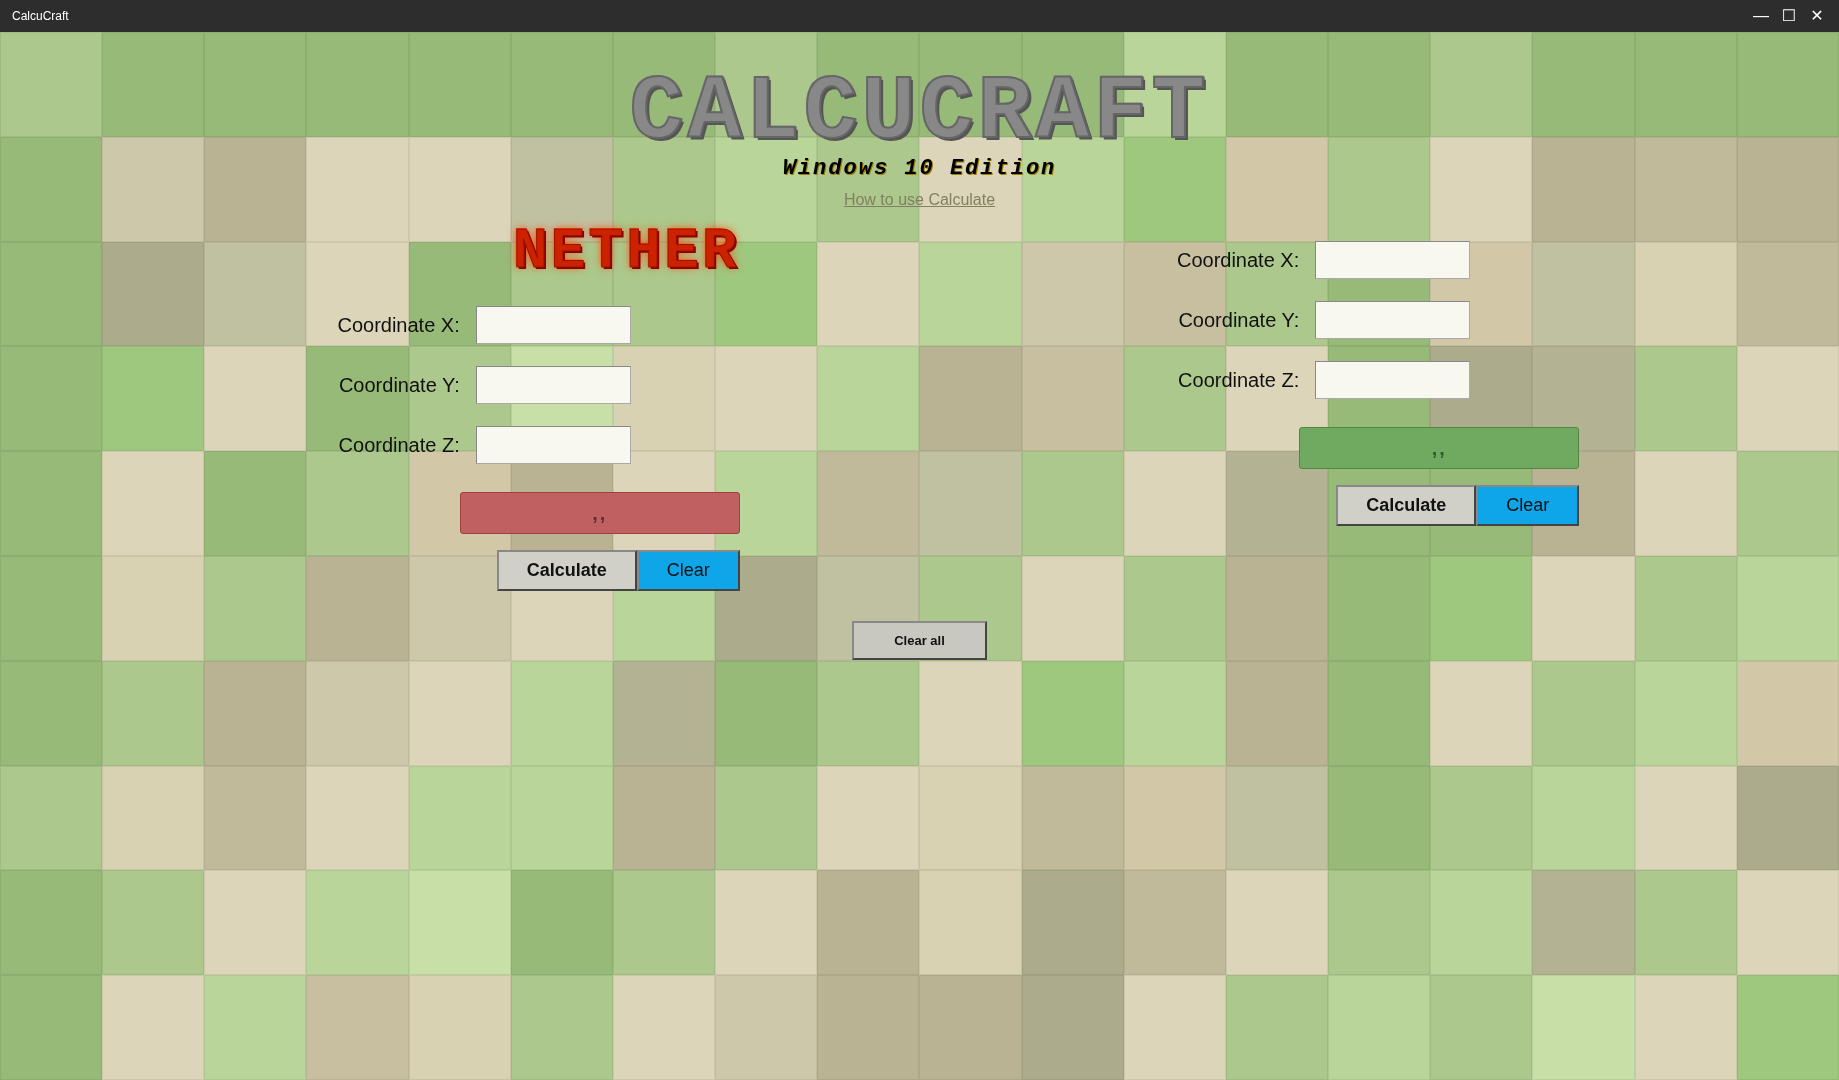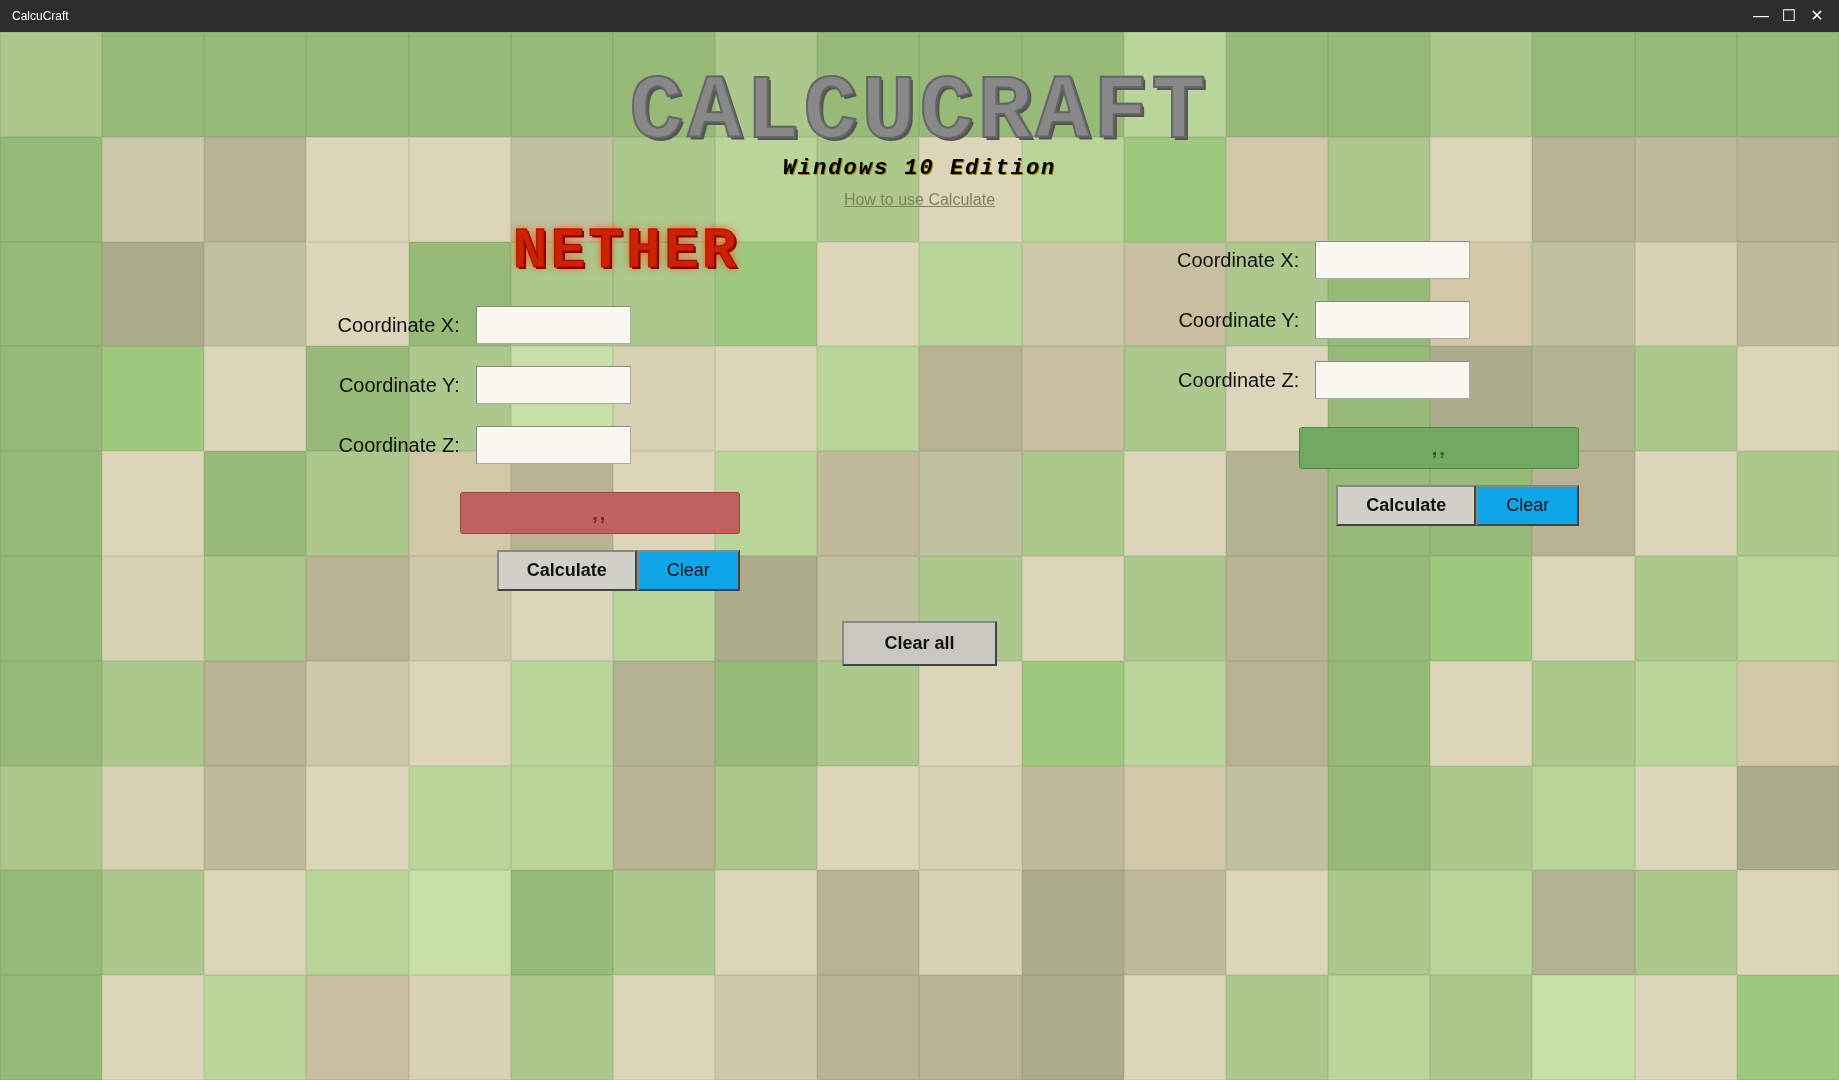--- a/index.html
+++ b/index.html
@@ -276,21 +276,21 @@
     
     .clear-all-container {
       margin-top: 30px;
     }
 
     .btn-clear-all {
       background-color: #c8c8c0;
       border: 2px solid #888;
       border-right-color: #444;
       border-bottom-color: #444;
-      font-size: 18px;
+      font-size: 13px;
       font-weight: bold;
       padding: 10px 40px;
       cursor: pointer;
       color: #111;
       font-family: Arial, sans-serif;
     }
   </style>
 </head>
 <body>
 

